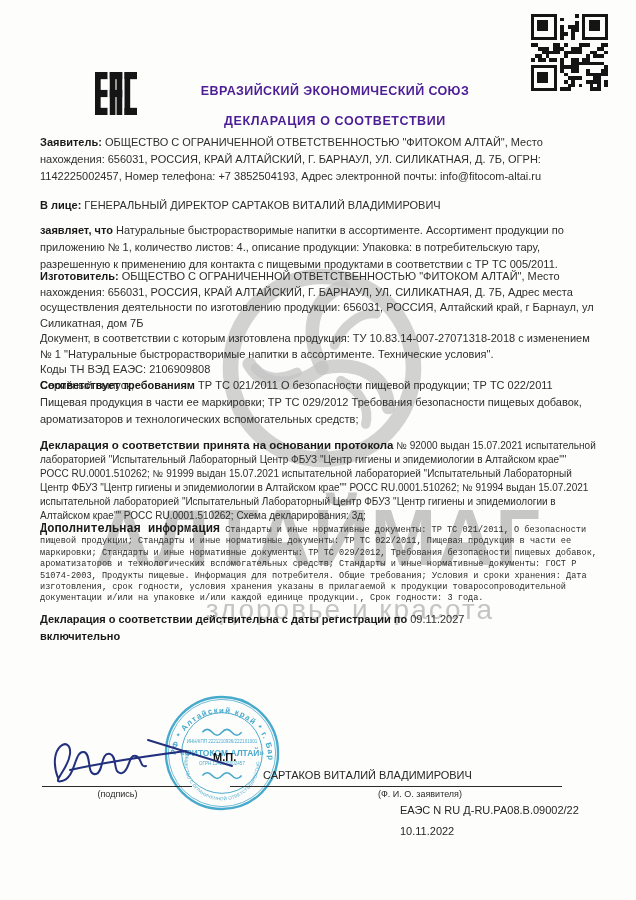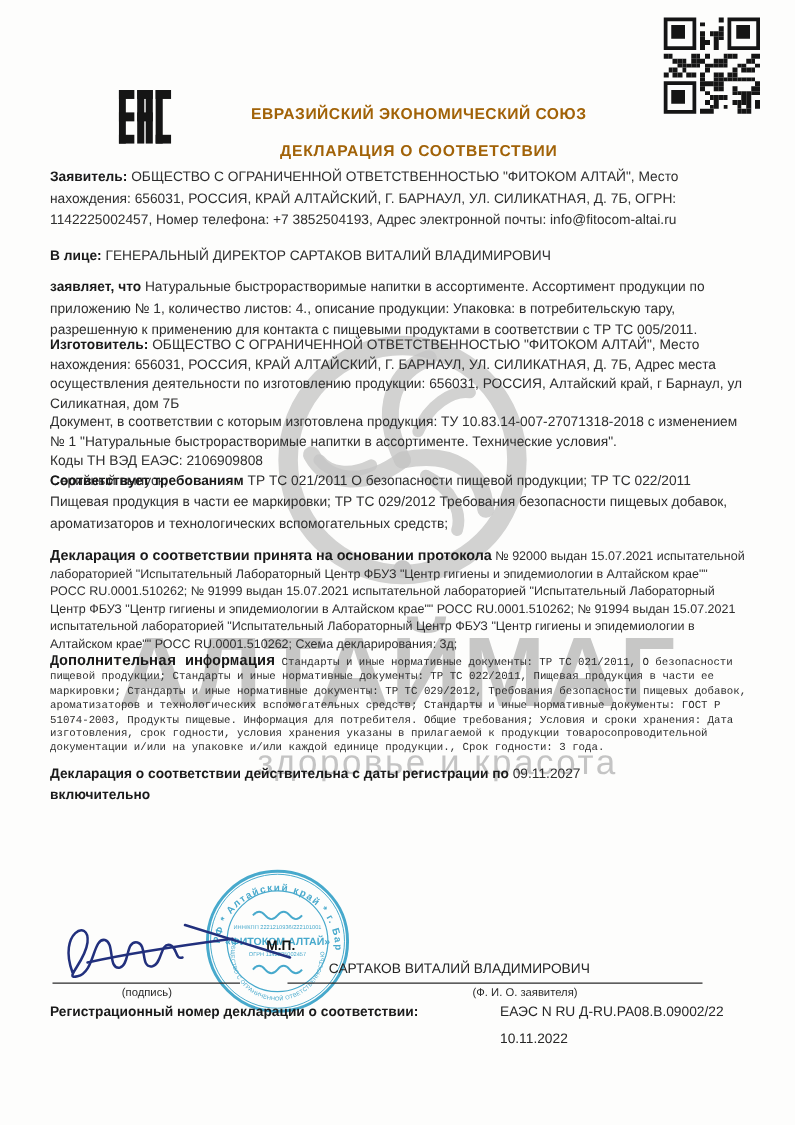--- a/index.html
+++ b/index.html
@@ -3,21 +3,21 @@
 <meta charset="utf-8">
 <style>
   html,body{margin:0;padding:0;background:#e8e8e8;}
   .page{position:relative;width:636px;height:900px;background:#fdfdfc;margin:0 auto;
         font-family:"Liberation Sans", sans-serif;color:#2e2e2e;overflow:hidden;}
   .abs{position:absolute;}
 
   
   .eac-logo{left:95px;top:72px;width:42px;height:43px;}
   .hdr{left:118px;top:84px;width:434px;text-align:center;font-weight:bold;
-       font-size:12.5px;color:#a16207;letter-spacing:.4px;}
+       font-size:12.5px;color:#4c1d95;letter-spacing:.4px;}
   .hdr2{top:114px;letter-spacing:.6px;}
 
   
   #qr{left:531px;top:14px;width:77px;height:77px;}
   #qr i{position:absolute;width:3.8px;height:3.8px;background:#151515;}
   .qr-f{position:absolute;width:25.7px;height:25.7px;border:3.7px solid #151515;box-sizing:border-box;}
   .qr-f::after{content:"";position:absolute;left:3.4px;top:3.4px;width:10.8px;height:10.8px;background:#151515;}
   .qr-tl{left:0;top:0;} .qr-tr{right:0;top:0;} .qr-bl{left:0;bottom:0;}
 
   
@@ -287,17 +287,16 @@
       <path d="M112,20 L196,46"></path>
     </g>
   </svg>
   <div class="abs sig-line"></div>
   <div class="abs sig-caption">(подпись)</div>
 
   <div class="abs fio-name">САРТАКОВ ВИТАЛИЙ ВЛАДИМИРОВИЧ</div>
   <div class="abs fio-line"></div>
   <div class="abs fio-caption">(Ф. И. О. заявителя)</div>
 
-  <div class="abs reg-label" style="top:804px">Регистрационный номер декларации о соответствии:</div>
   <div class="abs reg-value" style="top:804px">ЕАЭС N RU Д-RU.РА08.В.09002/22</div>
   <div class="abs reg-value" style="top:825px">10.11.2022</div>
 
 </div>
 
 </body></html>

